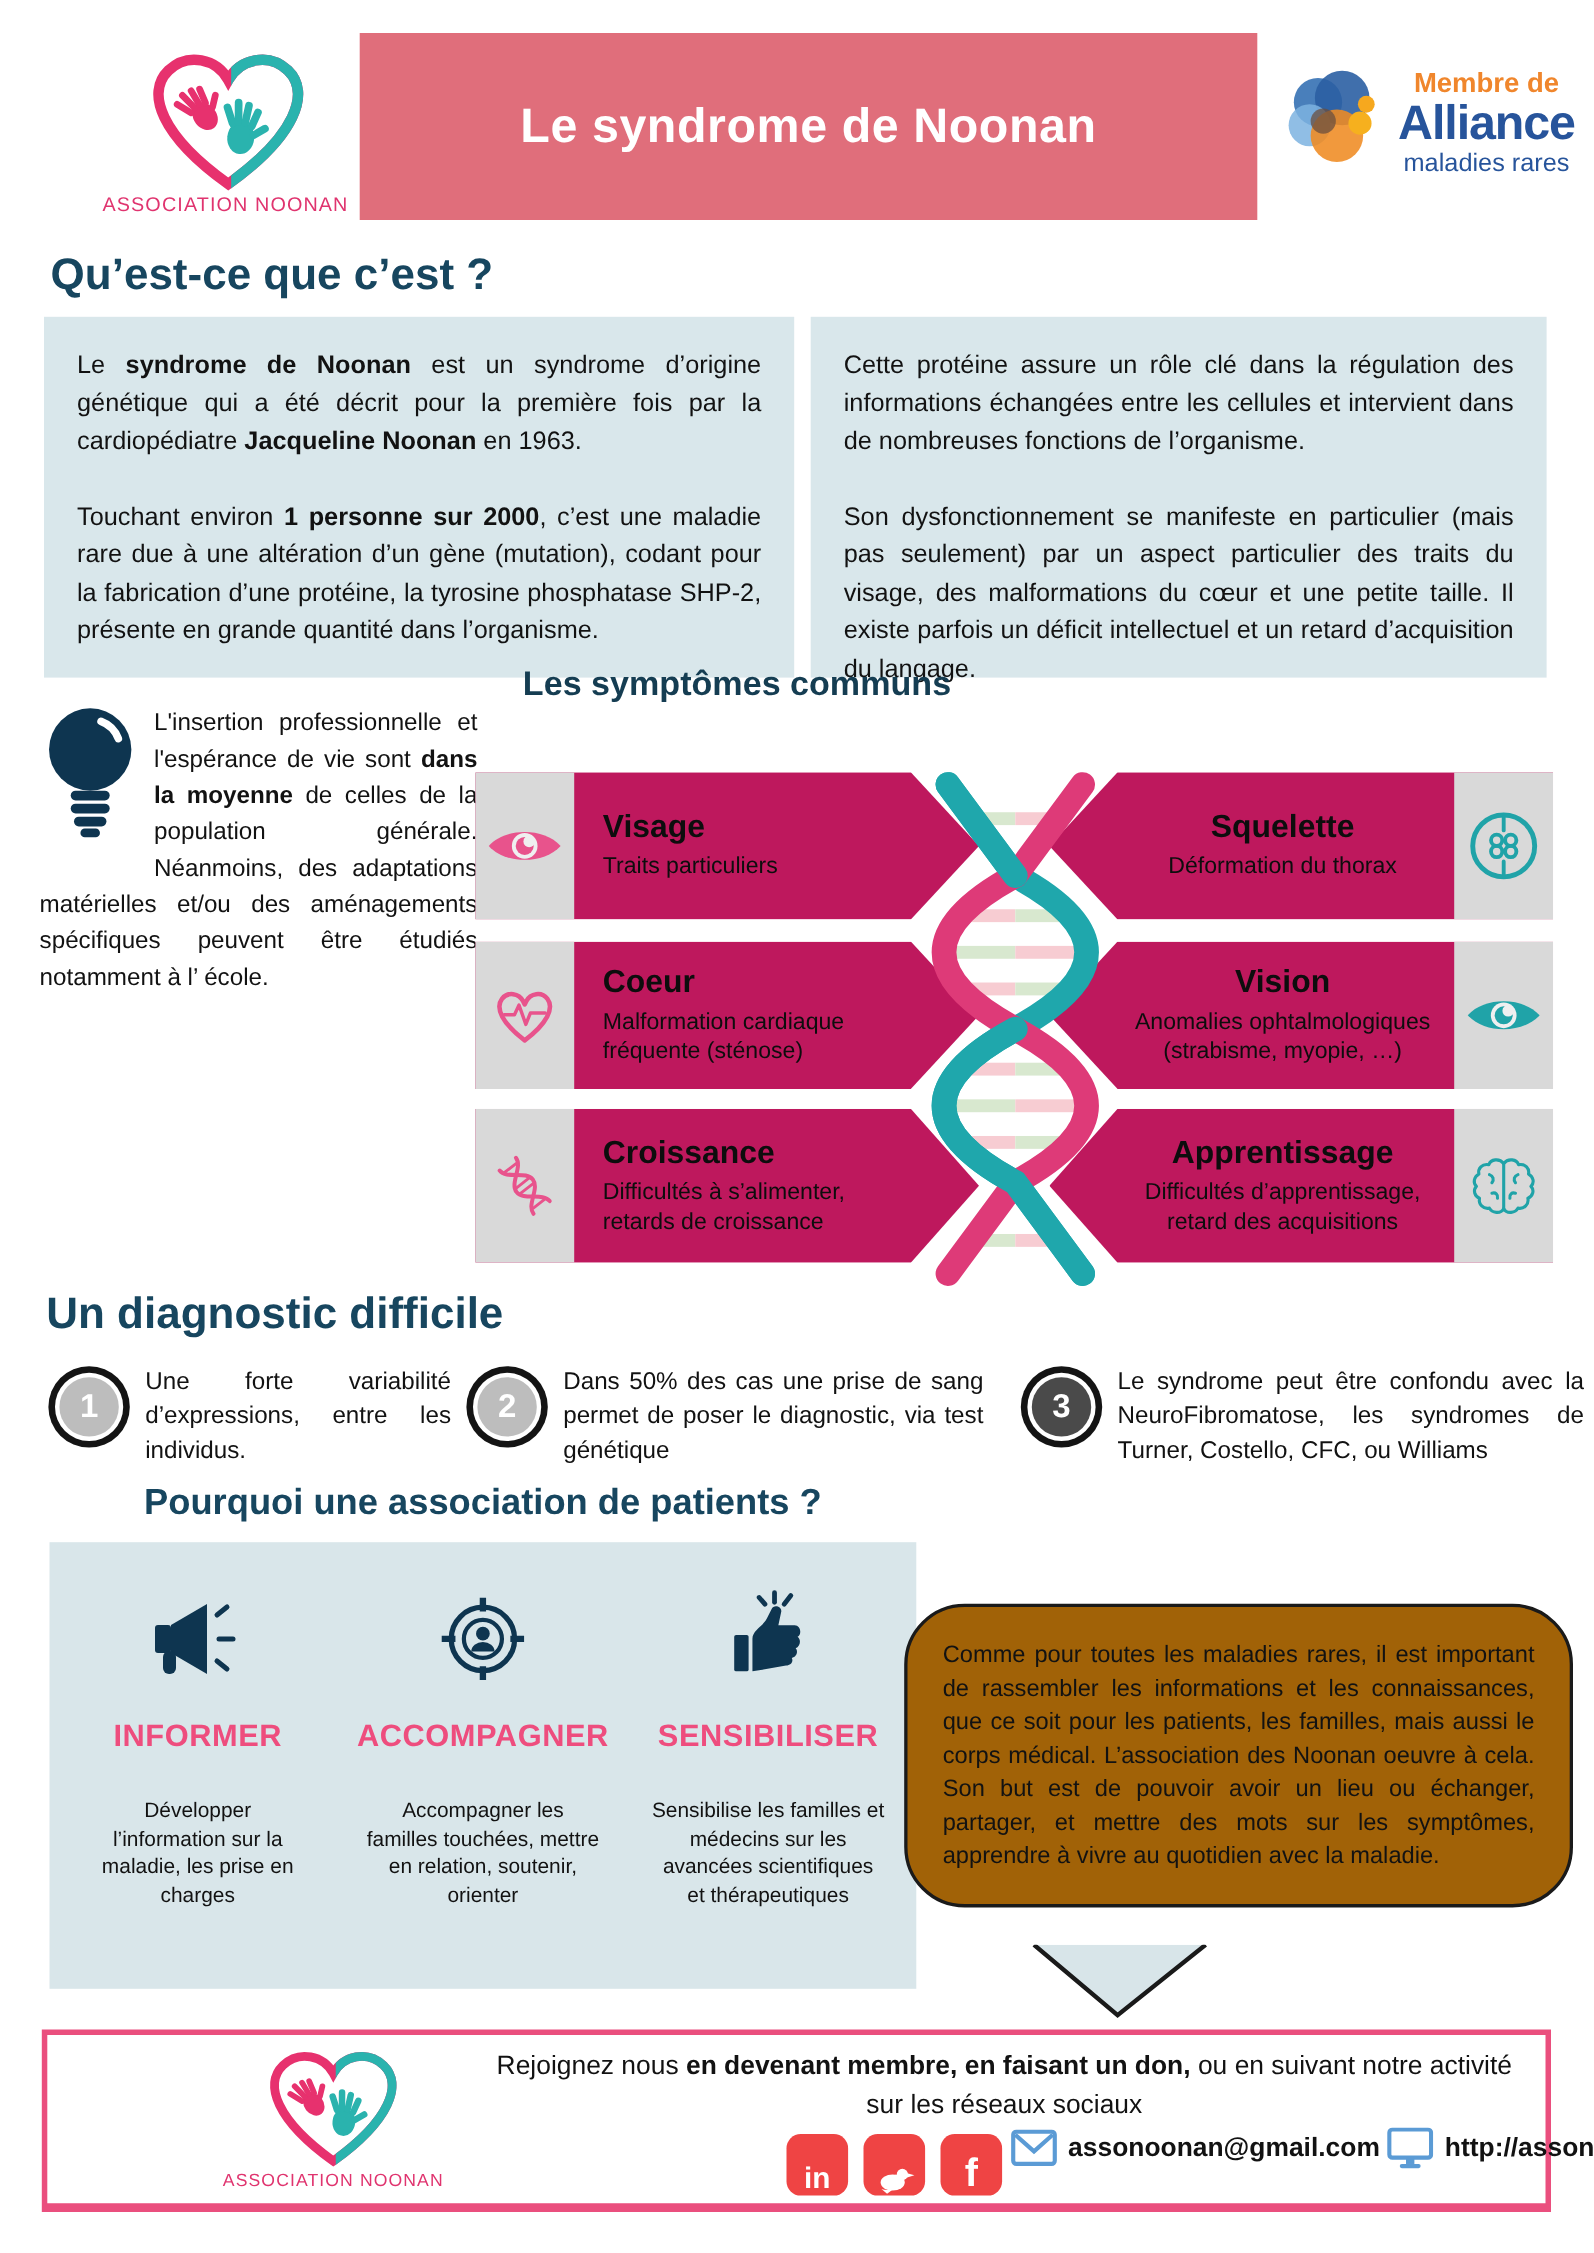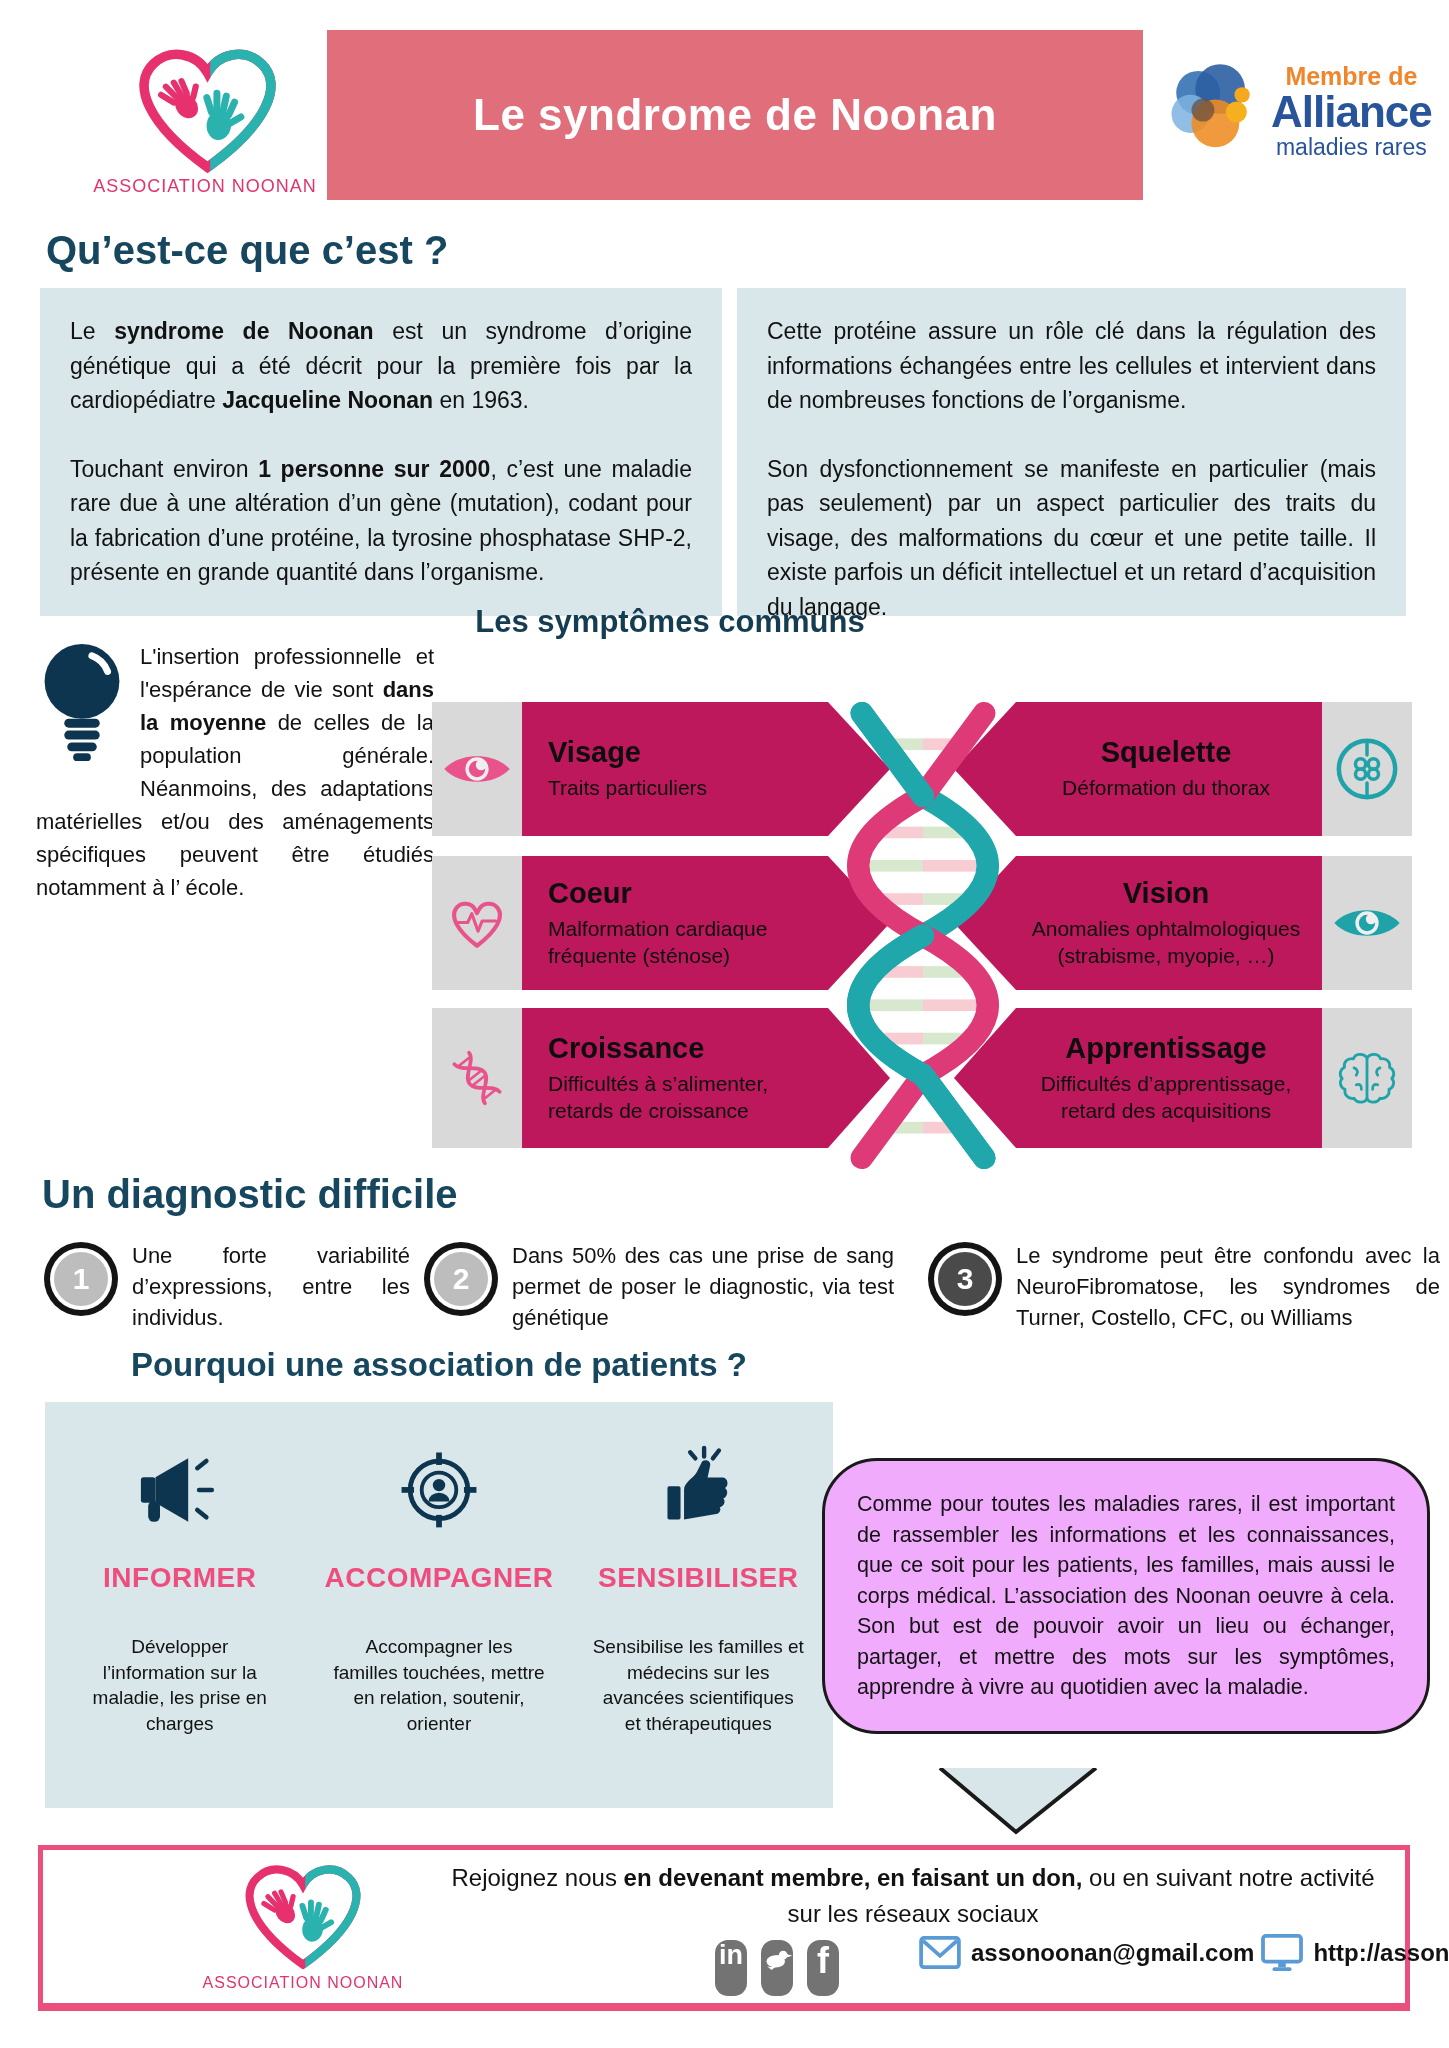--- a/index.html
+++ b/index.html
@@ -45,29 +45,29 @@
              color:#fff;font-size:30px;font-weight:700;
              box-shadow:0 0 0 4px #fff,0 0 0 10px #141414;}
   .diag-text{font-size:22px;line-height:1.42;text-align:justify;margin:0;}
 
   
   .blue-panel{background:#d9e6ea;display:flex;box-sizing:border-box;padding:26px 6px 20px 6px;}
   .col{flex:1;display:flex;flex-direction:column;align-items:center;padding:0 16px;}
   .col .icn{height:108px;display:flex;align-items:flex-end;justify-content:center;}
   .col h4{margin:26px 0 0 0;color:#ee4d7e;font-size:28px;font-weight:800;letter-spacing:.5px;}
   .col p{margin:40px 0 0 0;font-size:19px;line-height:1.35;text-align:center;max-width:212px;}
-  .bubble{background:#f0abfc;border:3px solid #1a1a1a;border-radius:55px;box-sizing:border-box;
+  .bubble{background:#a16207;border:3px solid #1a1a1a;border-radius:55px;box-sizing:border-box;
           padding:28px 32px;}
   .bubble p{margin:0;font-size:21.5px;line-height:1.42;text-align:justify;}
 
   
   .footer-box{border:5px solid #ea4f7e;border-bottom-width:8px;box-sizing:border-box;background:#fff;}
   .join{font-size:24px;line-height:1.5;text-align:center;margin:0;}
   .social-row{display:flex;gap:14px;}
-  .social{width:32px;height:56px;border-radius:13px;background:#737373;display:flex;align-items:flex-start;justify-content:center;color:#fff;font-weight:700;}
+  .social{width:56px;height:56px;border-radius:13px;background:#ef4444;display:flex;align-items:flex-end;justify-content:center;color:#fff;font-weight:700;}
   .social.li{font-size:27px;}
   .social.fb{font-size:36px;}
   .contact-line{display:flex;align-items:center;gap:10px;font-size:24px;font-weight:700;}
 </style>
 </head>
 <body>
 
 <div id="page">
 
   <div class="abs" style="left:100px;top:36px;width:215px;height:140px;">

